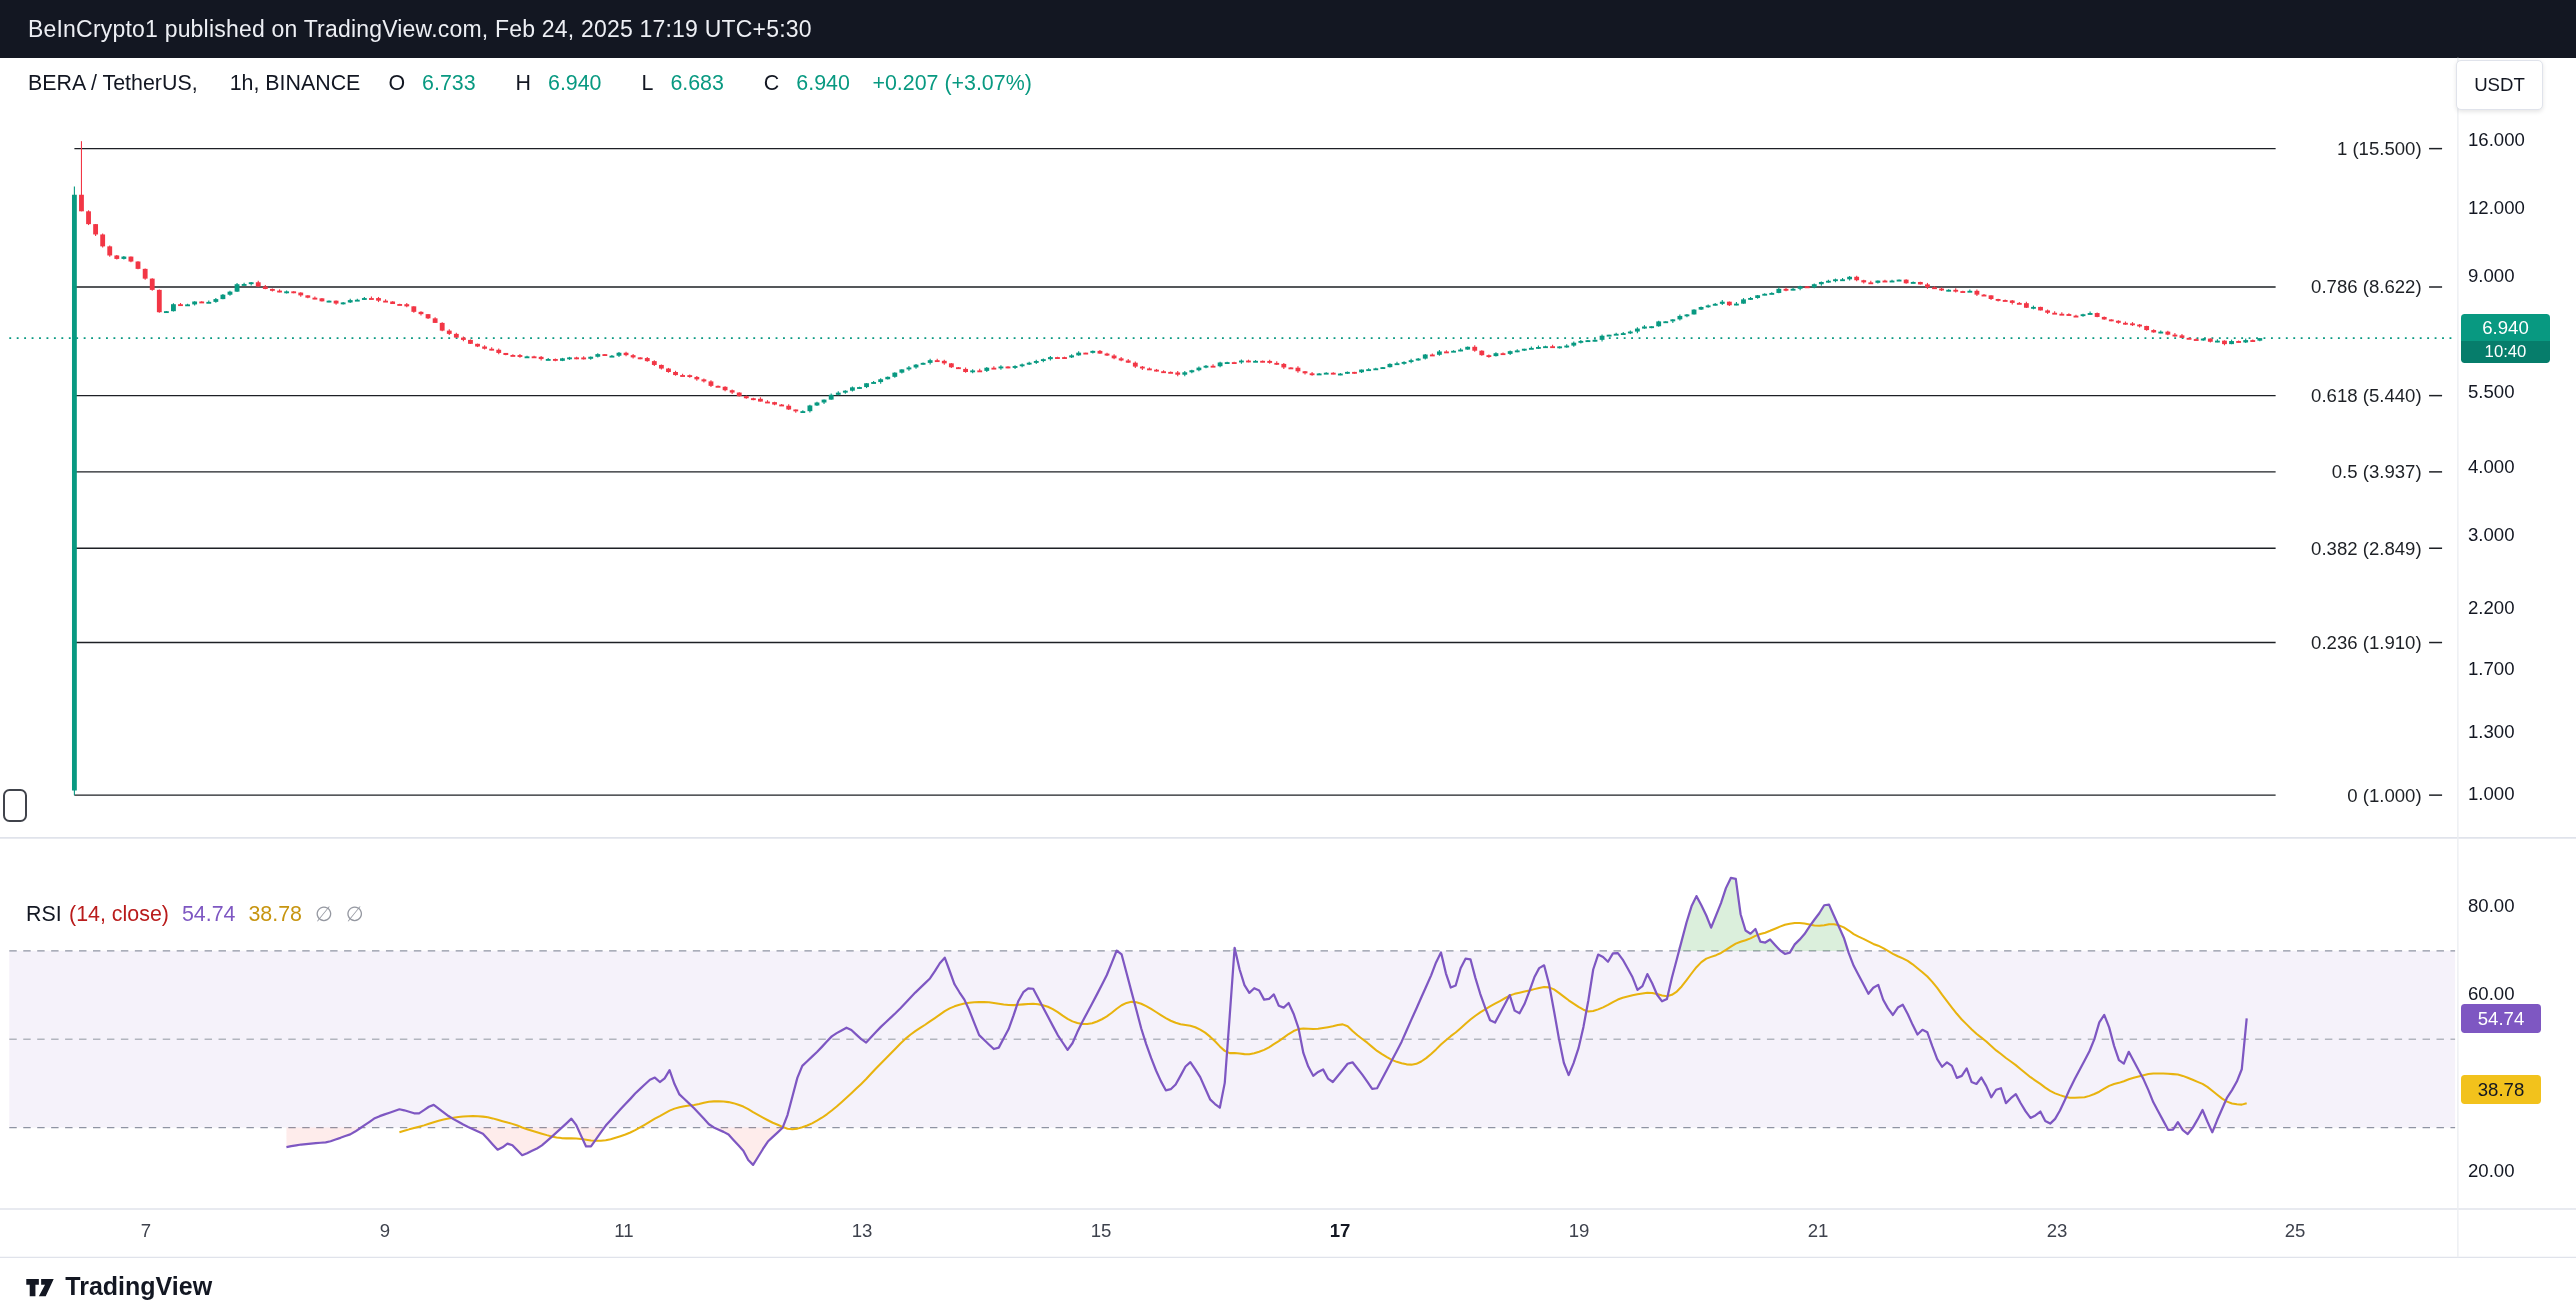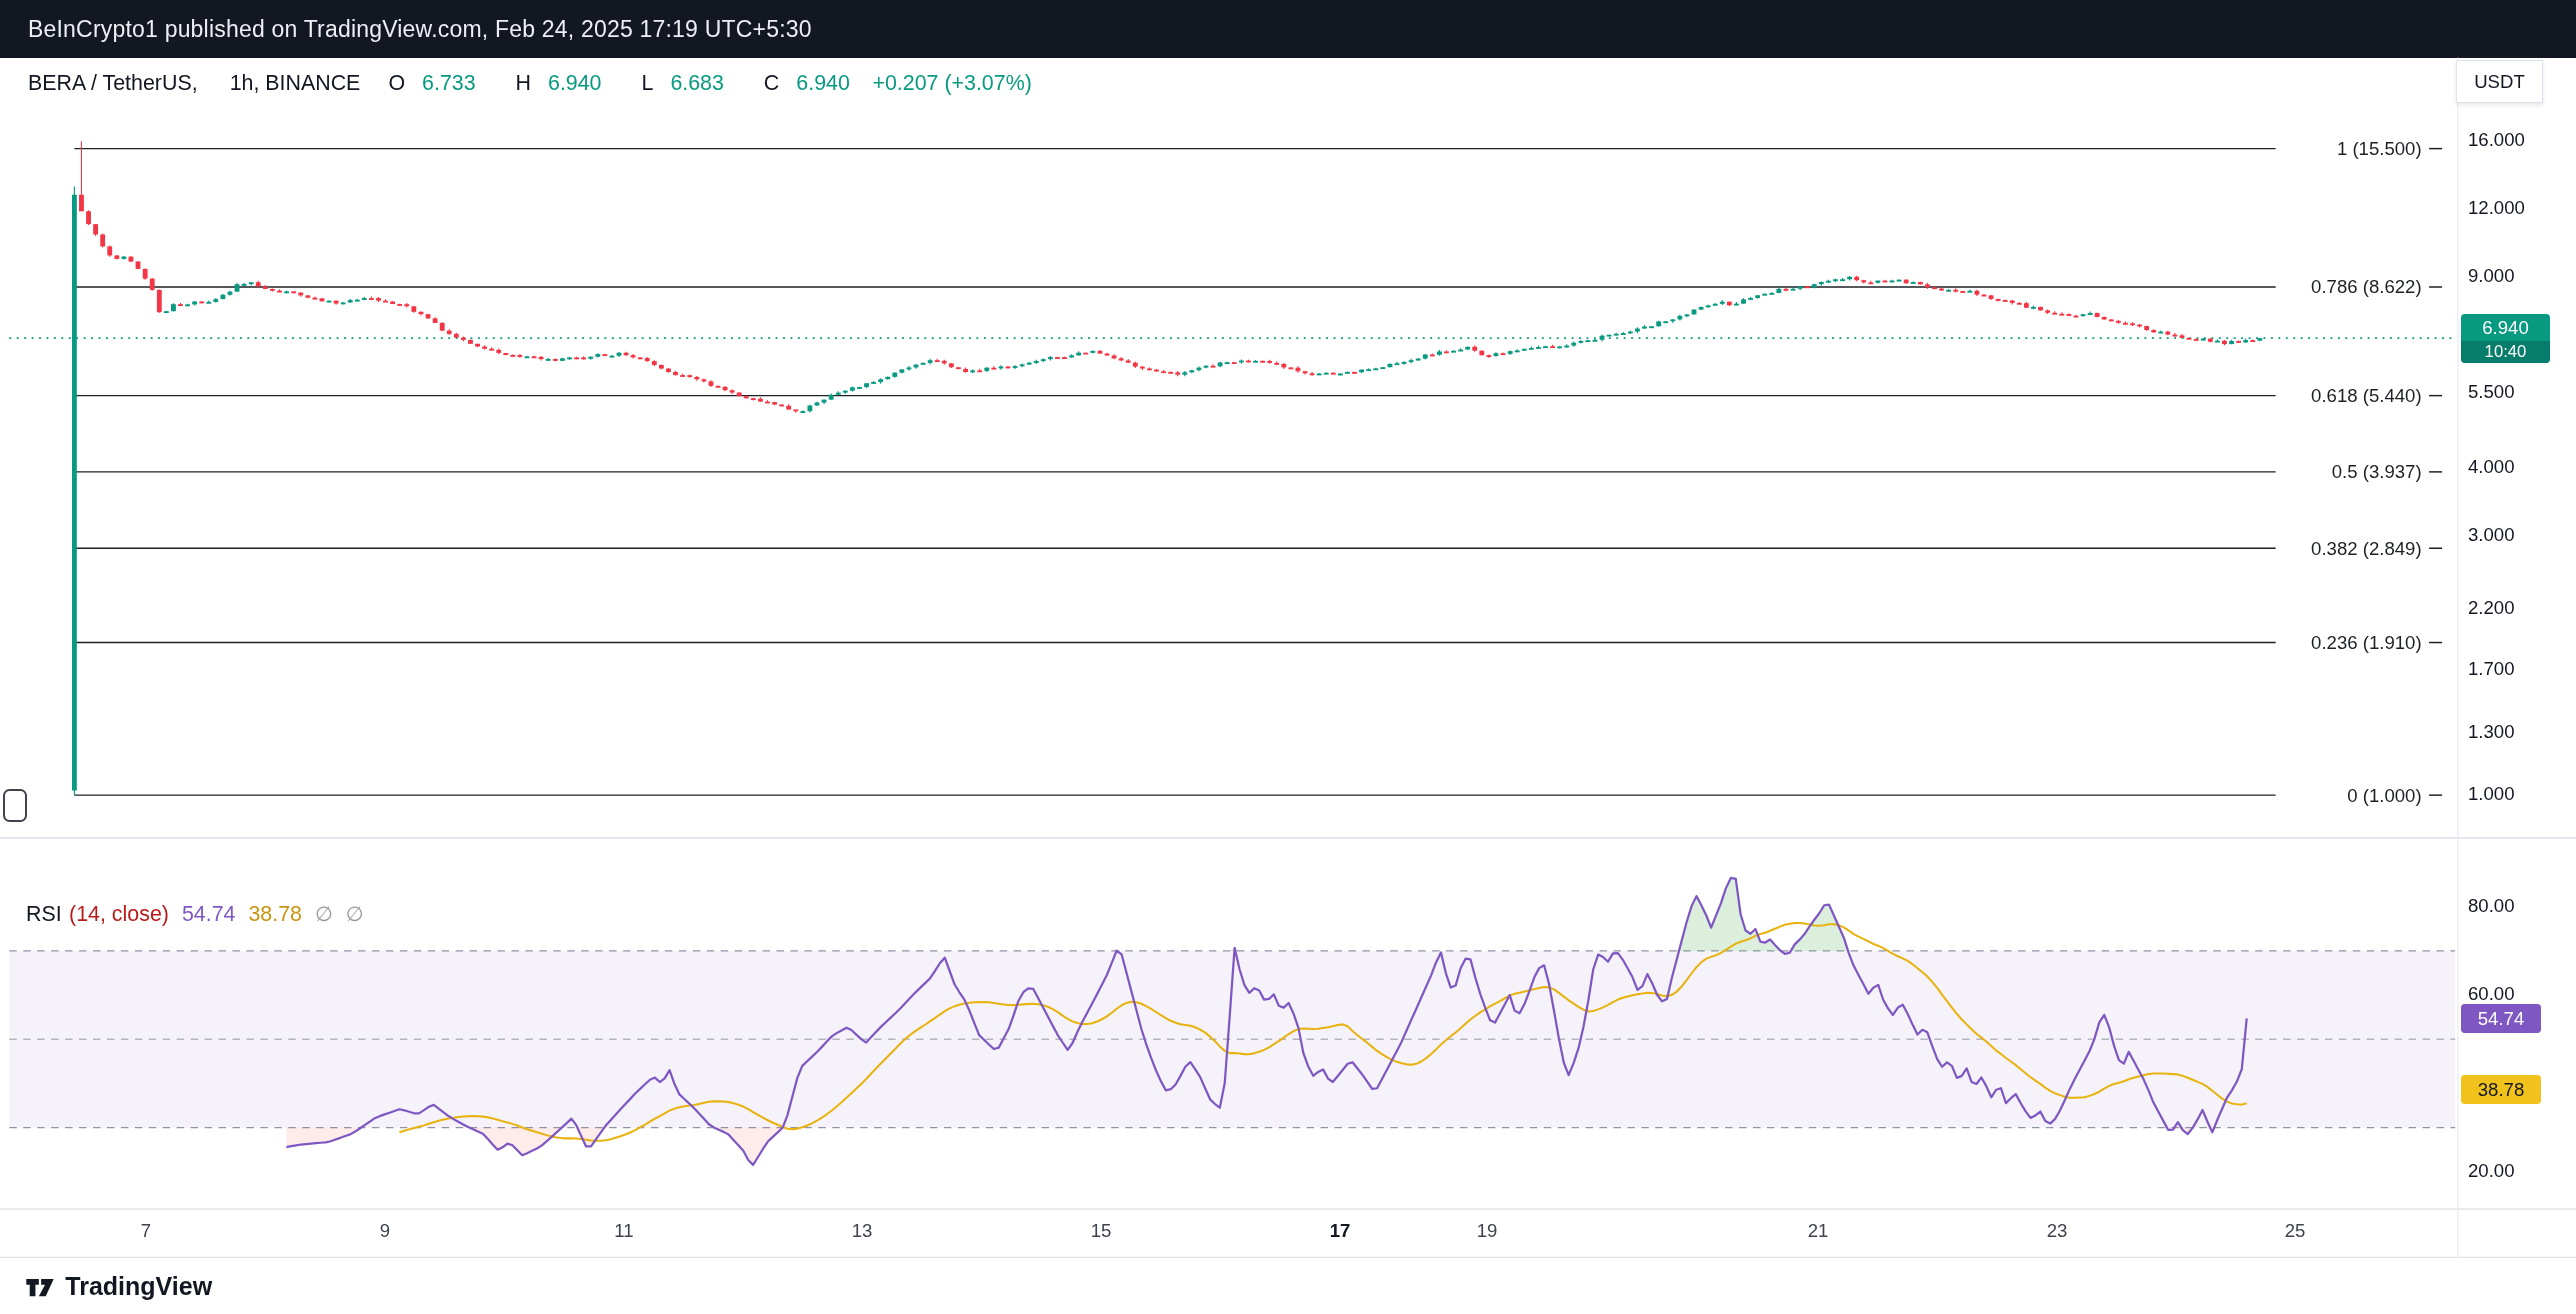--- a/index.html
+++ b/index.html
@@ -12,22 +12,22 @@
   .topbar span { color:#edeff4; font-size:23px; letter-spacing:0.2px; }
 
   .symbol-header { position:absolute; left:28px; top:71px; display:flex; align-items:baseline; gap:17px;
                    font-size:21.4px; color:#131722; white-space:nowrap; }
   .symbol-header .sym { margin-right:15px; }
   .symbol-header .pair { margin-right:11px; }
   .symbol-header .k { color:#131722; }
   .symbol-header .v { color:#089981; }
   .symbol-header .chg { color:#089981; margin-left:5.6px; }
 
-  .usdt-btn { position:absolute; right:33px; top:60px; width:87px; height:43px; background:#ffffff;
-              border:0.9px solid #e0e3eb; border-radius:0; font-size:18.6px; font-family:inherit;
+  .usdt-btn { position:absolute; right:33px; top:60px; width:87px; height:50px; background:#ffffff;
+              border:0.9px solid #e0e3eb; border-radius:5px; font-size:18.6px; font-family:inherit;
               color:#131722; box-shadow:0 1.9px 4.6px rgba(0,0,0,.10); cursor:pointer; }
 
   #chart-svg { position:absolute; left:0; top:0; }
   #chart-svg text { font-family:"Liberation Sans", sans-serif; }
 
   .ptick, .rtick { position:absolute; left:2468px; width:78px; font-size:18.6px; color:#131722; }
 
   .price-badge { position:absolute; left:2461px; top:314px; width:89px; border-radius:3.7px;
                  overflow:hidden; text-align:center; color:#ffffff; }
   .pb-price { background:#089981; font-size:18.6px; padding:2.8px 0 1.9px; }
@@ -782,21 +782,21 @@
       <div class="rtick" style="top: 983px;">60.00</div>
       <div class="rtick" style="top: 1160px;">20.00</div>
     </div>
   <div id="time-axis">
       <div class="ttick" style="left: 146px;">7</div>
       <div class="ttick" style="left: 385px;">9</div>
       <div class="ttick" style="left: 624px;">11</div>
       <div class="ttick" style="left: 862px;">13</div>
       <div class="ttick" style="left: 1101px;">15</div>
       <div class="ttick bold" style="left: 1340px;">17</div>
-      <div class="ttick" style="left: 1487px;">19</div>
+      <div class="ttick" style="left: 1579px;">19</div>
       <div class="ttick" style="left: 1818px;">21</div>
       <div class="ttick" style="left: 2057px;">23</div>
       <div class="ttick" style="left: 2295px;">25</div>
     </div>
 
   <div class="footer">
     <svg width="32" height="32" viewBox="0 0 28 28">
       <path d="M2 7 h11 v5 h-3 v10 h-5 v-10 h-3 z" fill="#131722"></path>
       <path d="M15 7 h11 l-7 15 h-6 l5.4 -10 h-3.4 z" fill="#131722"></path>
     </svg>

